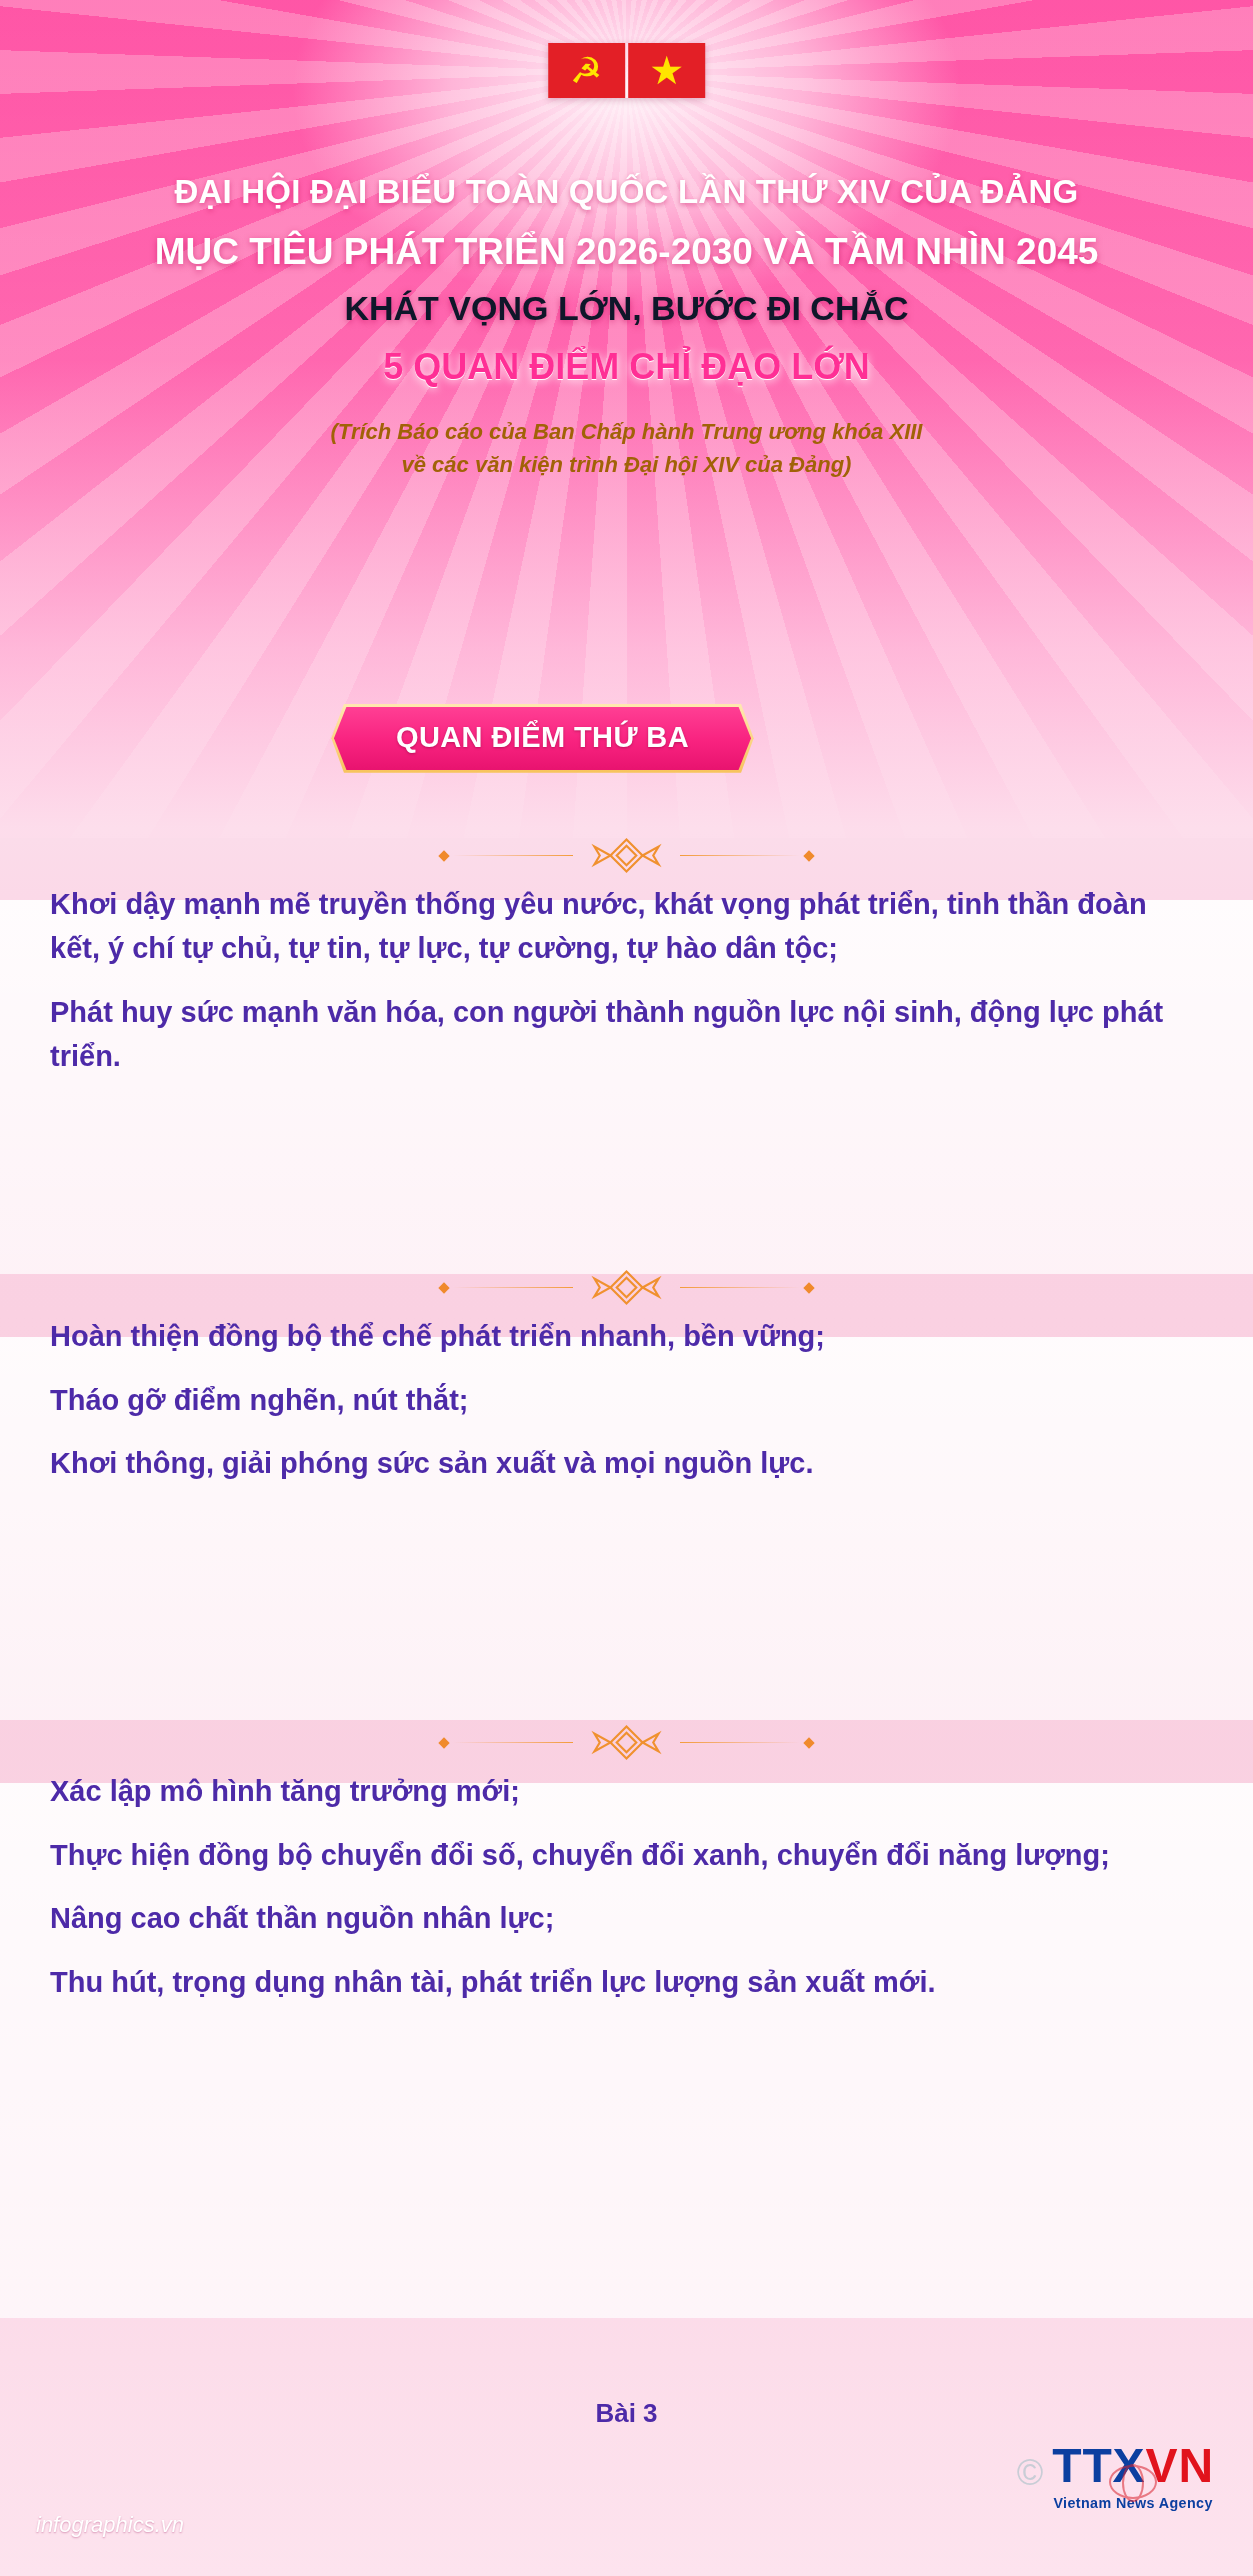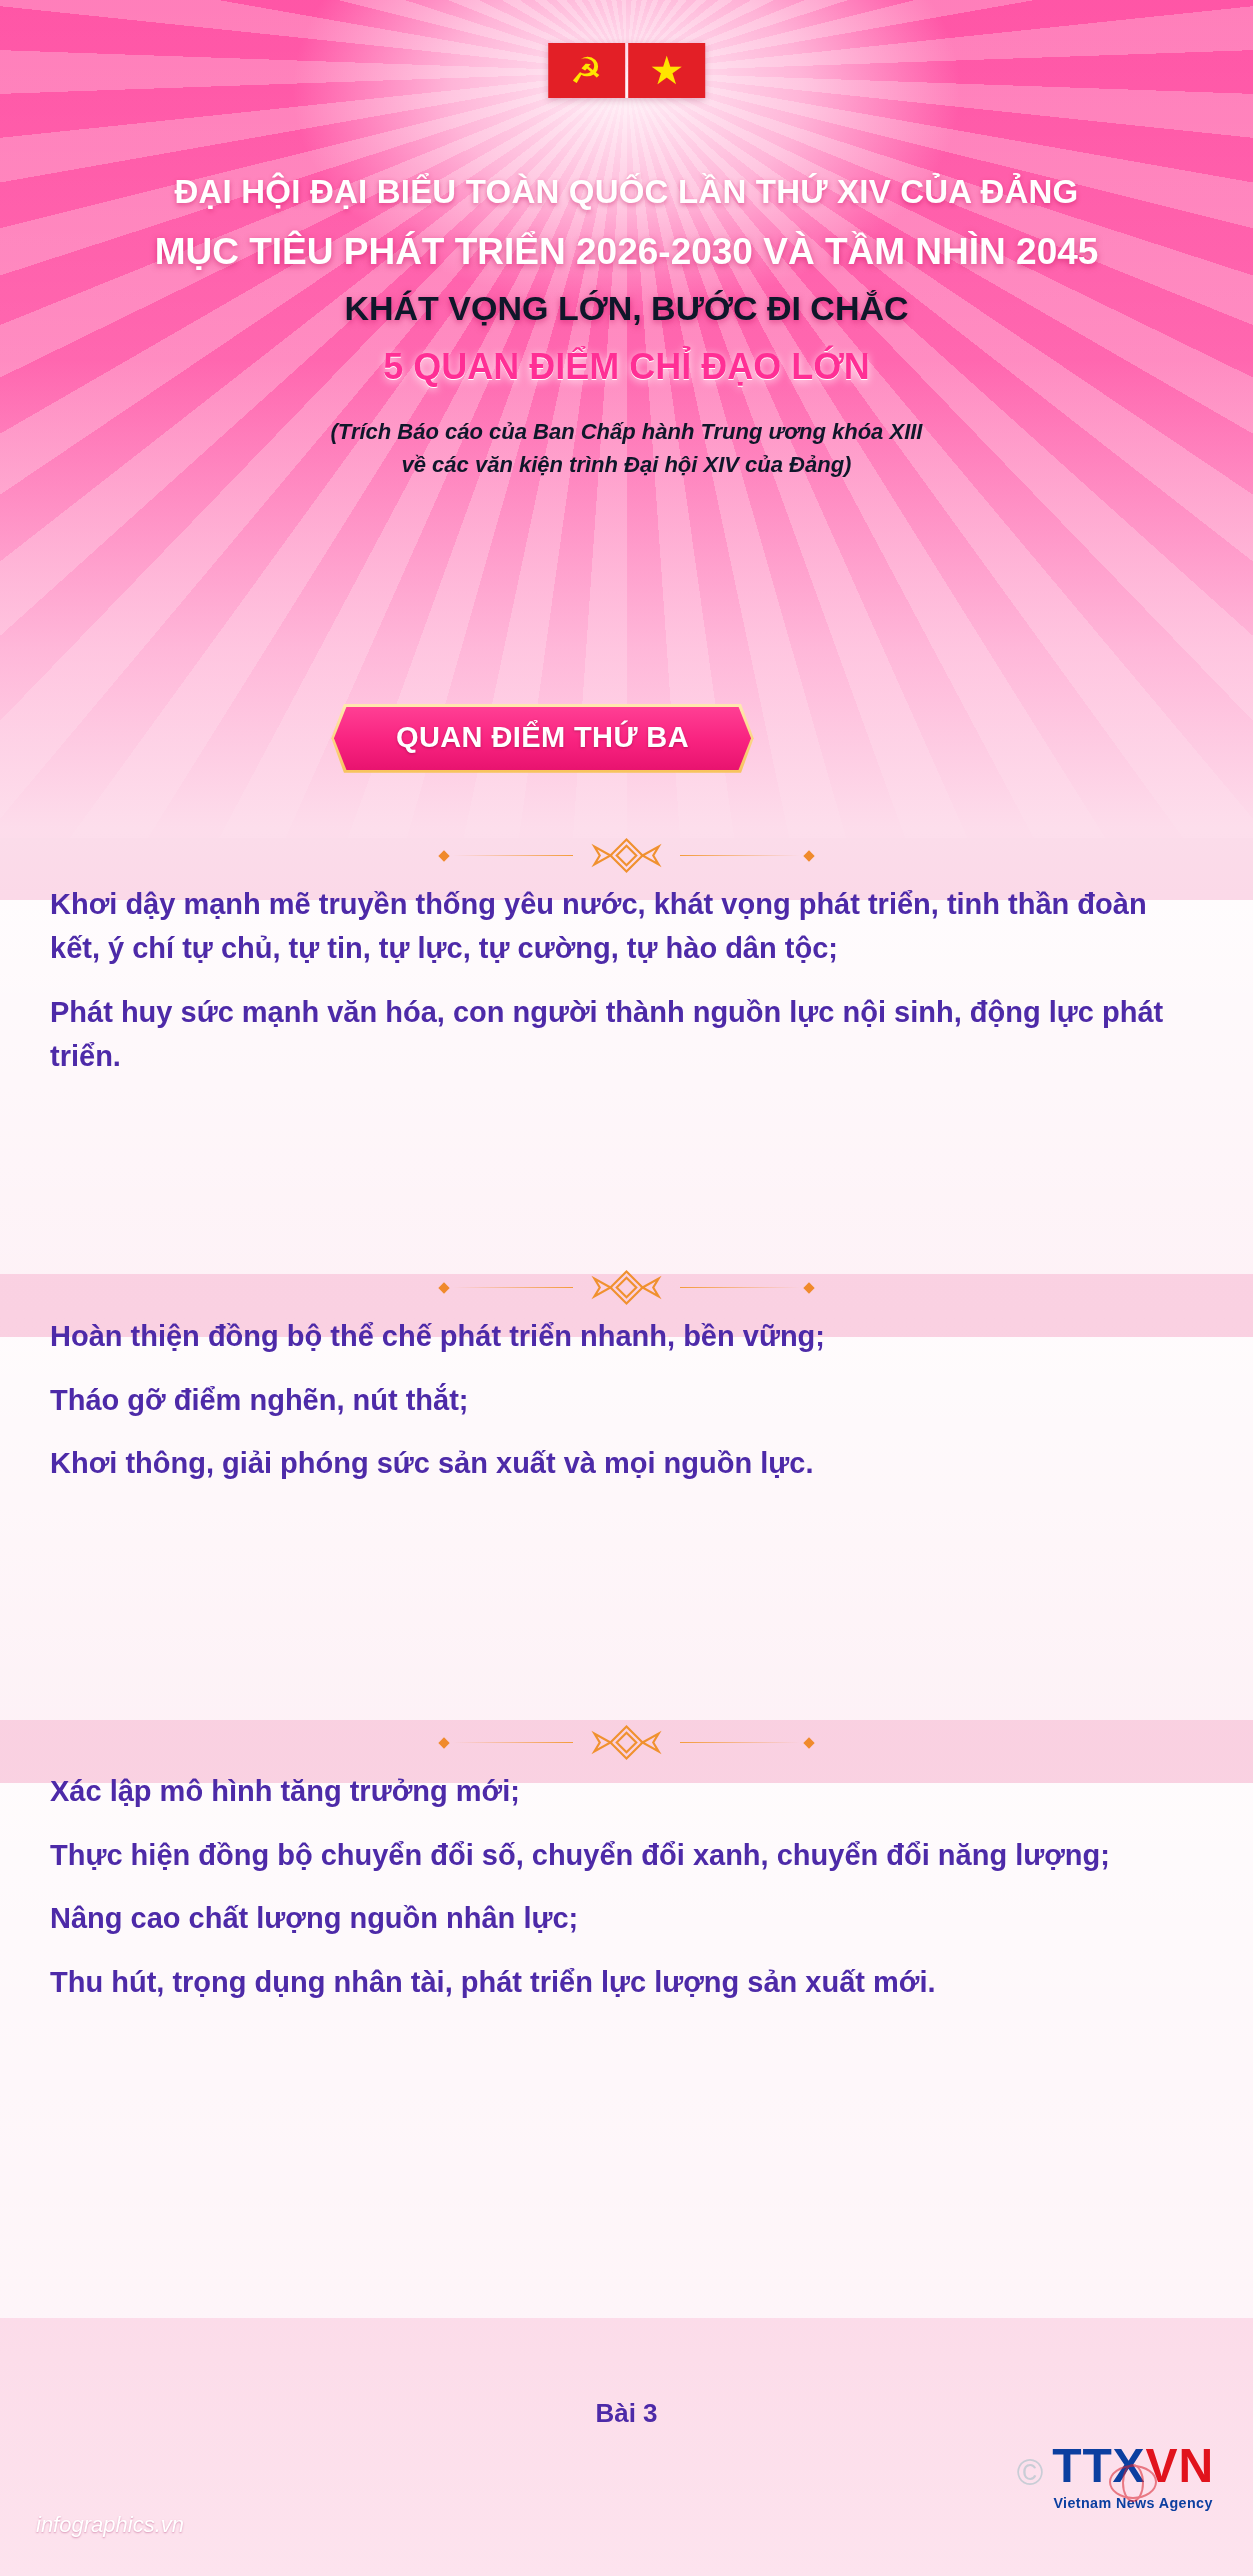--- a/index.html
+++ b/index.html
@@ -122,21 +122,21 @@
     font-size: 36px;
     font-weight: 700;
     color: #ff2f95;
     text-shadow: 0 0.9px 0 #ffffff, 0 1.8px 9px rgba(255,255,255,0.8);
     margin-bottom: 27px;
   }
   .subtitle {
     font-size: 22px;
     font-style: italic;
     font-weight: 700;
-    color: #0f172a;
+    color: #a16207;
     line-height: 1.5;
   }
 
   
   .ribbon-wrap {
     position: absolute;
     left: 0; top: 704px;
     width: 1085px;
     display: flex;
     justify-content: center;
@@ -364,21 +364,21 @@
             <path d="M60 12 L71 23 L60 34 L49 23 Z"></path>
             <path d="M42 23 L24 13 L30 23 L24 33 Z"></path>
             <path d="M78 23 L96 13 L90 23 L96 33 Z"></path>
           </g>
         </svg>
         <span class="div-line right"></span>
         <span class="div-dot"></span>
       </div>
       <p>Xác lập mô hình tăng trưởng mới;</p>
       <p>Thực hiện đồng bộ chuyển đổi số, chuyển đổi xanh, chuyển đổi năng lượng;</p>
-      <p>Nâng cao chất lượng nguồn nhân lực;</p>
+      <p>Nâng cao chất thần nguồn nhân lực;</p>
       <p>Thu hút, trọng dụng nhân tài, phát triển lực lượng sản xuất mới.</p>
     </div>
 
     <div class="footer-note">Bài 3</div>
 
     <div class="source">infographics.vn</div>
 
     <div class="logo">
       <div class="copyright">©</div>
       <div class="logo-text">

